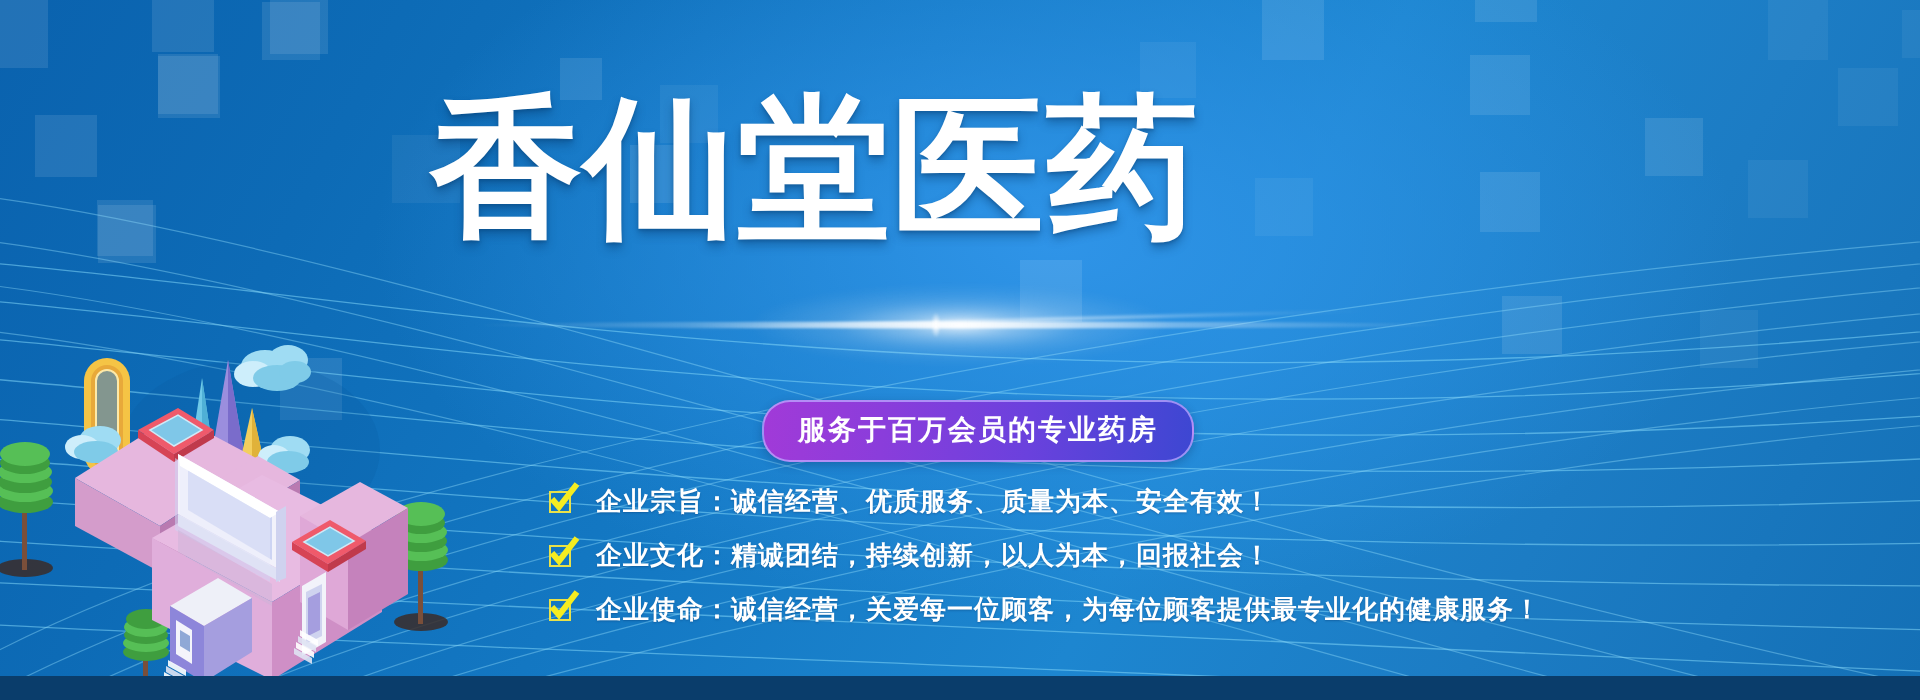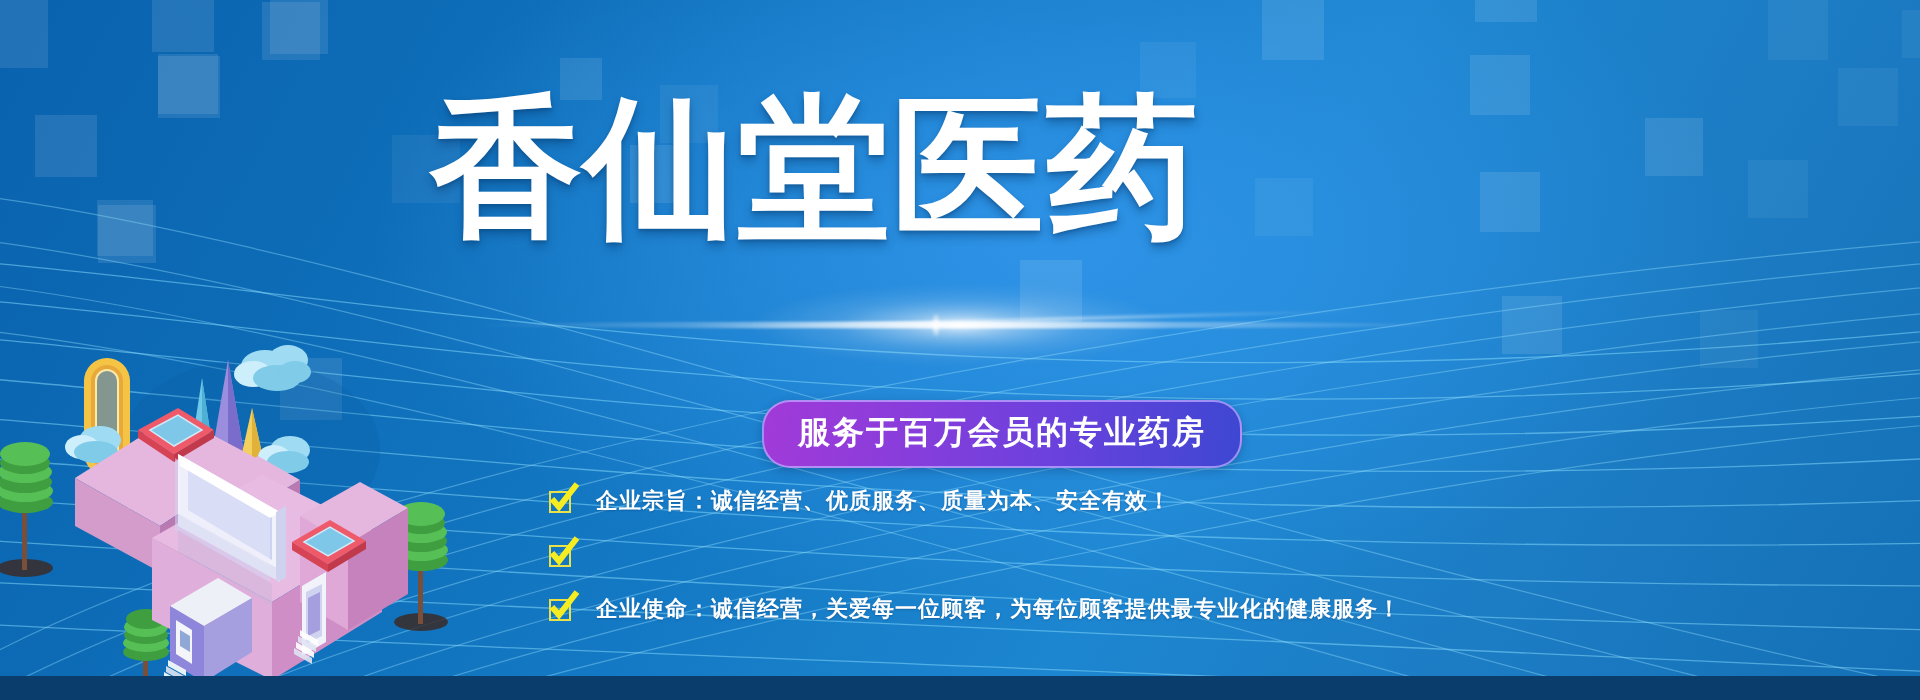--- a/index.html
+++ b/index.html
@@ -60,31 +60,31 @@
   
   .title-wrap{position:absolute;left:430px;top:92px;width:740px;text-align:center;}
 
   
   .badge{
     position:absolute;left:762px;top:400px;
     padding:9px 34px 11px;border-radius:28px;
     background:linear-gradient(95deg,#a13ad8 0%,#8a3ddb 28%,#6a41dd 62%,#3d47d2 100%);
     border:2px solid rgba(190,170,255,.75);
     box-shadow:0 3px 10px rgba(10,40,90,.30);
-    color:#ffffff;font-size:32px;font-weight:700;letter-spacing:2px;
+    color:#ffffff;font-size:28px;font-weight:700;letter-spacing:2px;
     white-space:nowrap;
   }
 
   
   .bullets{position:absolute;left:548px;top:474px;}
   .bullet{display:flex;align-items:center;height:54px;}
   .chk{position:relative;width:26px;height:26px;flex:0 0 26px;margin-right:22px;}
   .chk .box{position:absolute;left:1px;top:3px;width:22px;height:22px;border:2px solid #e8e14a;}
   .chk svg{position:absolute;left:0;top:-4px;width:30px;height:30px;overflow:visible;}
-  .btext{color:#ffffff;font-size:22px;font-weight:700;letter-spacing:1px;white-space:nowrap;
+  .btext{color:#ffffff;font-size:26px;font-weight:700;letter-spacing:1px;white-space:nowrap;
          text-shadow:0 1px 2px rgba(8,50,100,.35);}
 
   
   .illus{position:absolute;left:0px;top:330px;width:470px;height:370px;}
 </style>
 </head>
 <body>
 
 <div class="banner">
 
@@ -173,20 +173,21 @@
       <span class="btext">企业宗旨：诚信经营、优质服务、质量为本、安全有效！</span>
     </div>
 
     <div class="bullet">
       <span class="chk">
         <span class="box"></span>
         <svg viewBox="0 0 30 30">
           <path d="M4 15 L11 23 L29 0" fill="none" stroke="#f5ec21" stroke-width="6" stroke-linecap="butt" stroke-linejoin="miter"></path>
         </svg>
       </span>
+      <span class="btext">企业文化：精诚团结，持续创新，以人为本，回报社会！</span>
     </div>
 
     <div class="bullet">
       <span class="chk">
         <span class="box"></span>
         <svg viewBox="0 0 30 30">
           <path d="M4 15 L11 23 L29 0" fill="none" stroke="#f5ec21" stroke-width="6" stroke-linecap="butt" stroke-linejoin="miter"></path>
         </svg>
       </span>
       <span class="btext">企业使命：诚信经营，关爱每一位顾客，为每位顾客提供最专业化的健康服务！</span>

